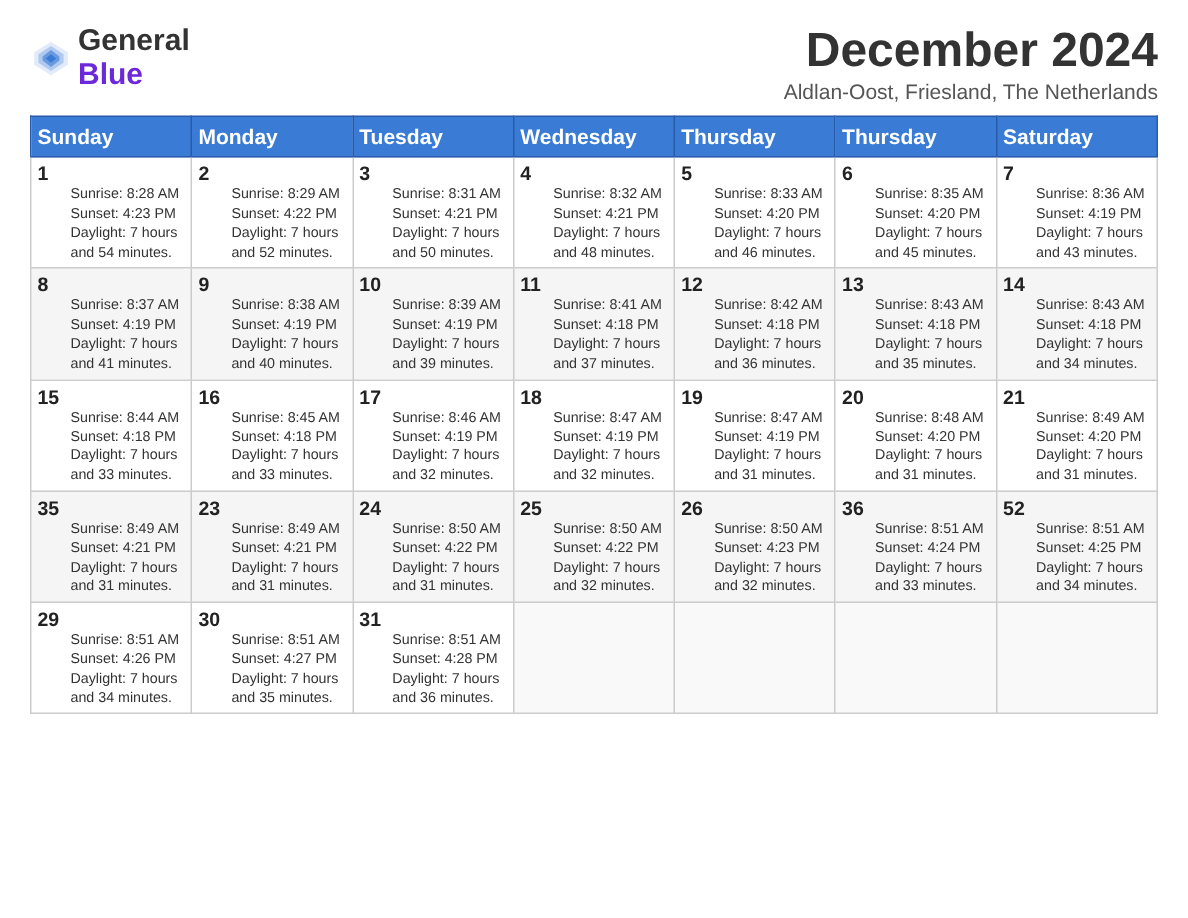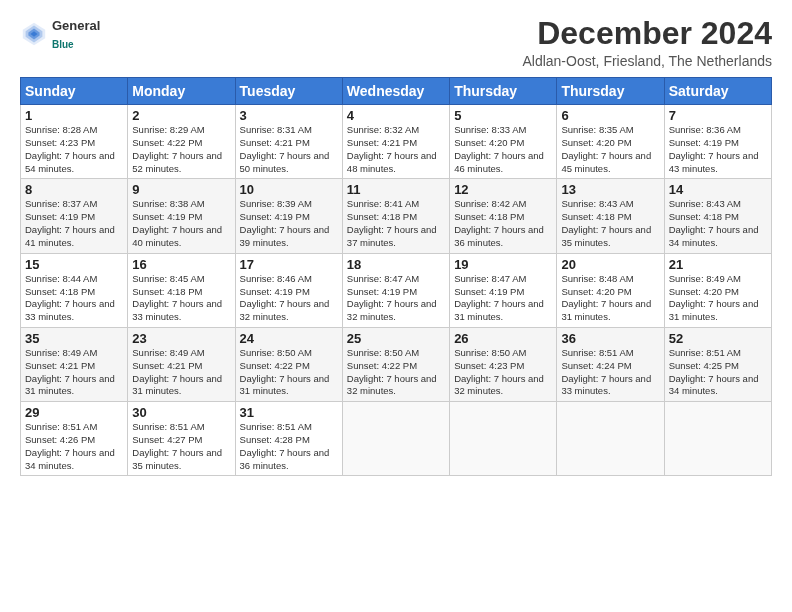--- a/index.html
+++ b/index.html
@@ -71,40 +71,41 @@
       font-size: 13px;
       font-weight: bold;
       color: #222;
       display: block;
       margin-bottom: 1px;
     }
     .day-info {
       font-size: 9.5px;
       color: #333;
       line-height: 1.35;
+      margin-left: 22px;
     }
     .empty-cell {
       background: #f9f9f9 !important;
     }
   </style>
 </head>
 <body>
 
 <div class="container">
   <div class="header-row">
     <div class="logo">
       <svg class="logo-icon" viewBox="0 0 40 40">
         <polygon points="20,4 36,14 36,26 20,36 4,26 4,14" fill="#3a7bd5" opacity="0.15"></polygon>
         <polygon points="20,8 32,16 32,24 20,32 8,24 8,16" fill="#3a7bd5" opacity="0.3"></polygon>
         <polygon points="20,12 28,18 28,22 20,28 12,22 12,18" fill="#3a7bd5" opacity="0.6"></polygon>
         <polygon points="20,16 25,20 20,24 15,20" fill="#3a7bd5"></polygon>
       </svg>
       <div>
-        <span style="font-size:13px;font-weight:bold;color:#333;">General</span><br>
-        <span style="font-size:10px;font-weight:bold;color:#0f766e;margin-top:24px;">Blue</span>
+        <span style="font-size:20px;font-weight:bold;color:#333;">General</span><br>
+        <span style="font-size:20px;font-weight:bold;color:#6d28d9;margin-top:24px;">Blue</span>
       </div>
     </div>
     <div class="title-block">
       <div class="main-title">December 2024</div>
       <div class="subtitle">Aldlan-Oost, Friesland, The Netherlands</div>
     </div>
   </div>
 
   <table class="calendar">
     <thead>

